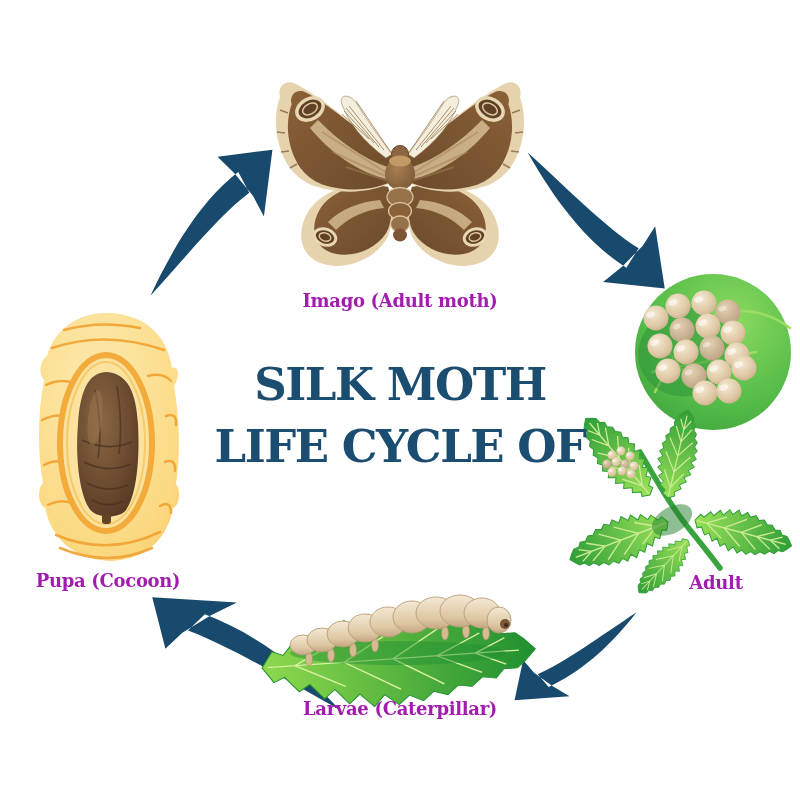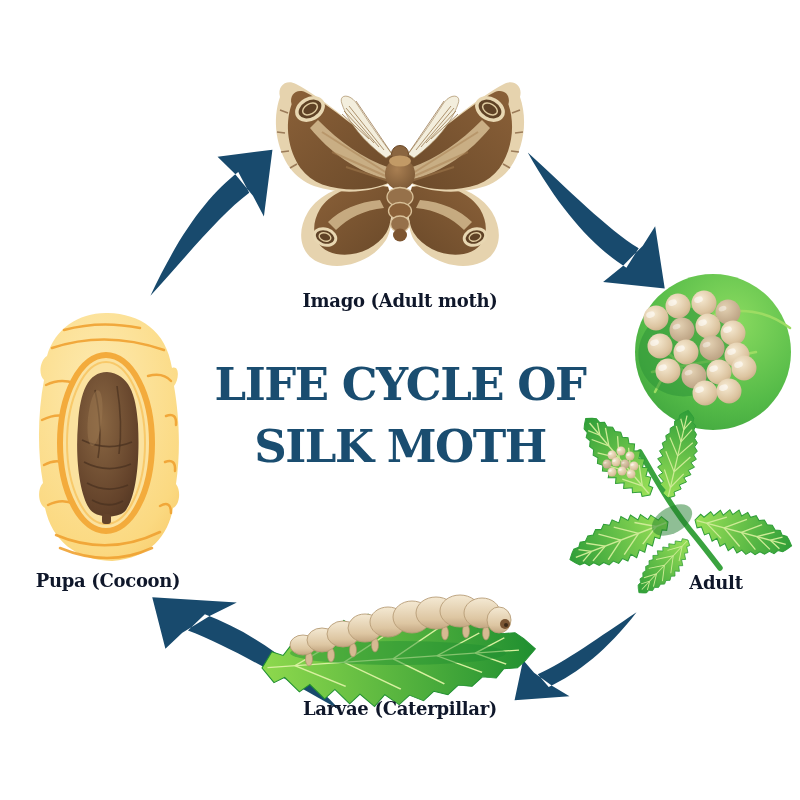--- a/index.html
+++ b/index.html
@@ -2,21 +2,21 @@
 <html><head>
 <meta charset="utf-8">
 <style>
   html,body{margin:0;padding:0;background:#ffffff;}
   .canvas{position:relative;width:800px;height:800px;background:#ffffff;overflow:hidden;
           font-family:"DejaVu Serif","Liberation Serif",serif;}
   .art{position:absolute;left:0;top:0;}
   .title{position:absolute;left:0;top:354px;width:800px;text-align:center;
          font-weight:700;font-size:45px;line-height:62px;letter-spacing:-1.5px;color:#1a4d70;}
   .lbl{position:absolute;transform:translateX(-50%);white-space:nowrap;
-       font-weight:700;font-size:18px;letter-spacing:-0.3px;color:#0f172a;}
+       font-weight:700;font-size:18px;letter-spacing:-0.3px;color:#a21caf;}
 </style>
 </head>
 <body>
 
 <div class="canvas">
 
 <svg class="art" width="800" height="800" viewBox="0 0 800 800">
   <defs>
     <path id="leafShape" d="M0,0 L4,-7 L8,-5 L13,-12 L17,-9 L22,-16 L26,-12 L31,-19 L35,-15 L40,-21 L44,-16 L49,-21 L53,-17 L58,-20 L62,-16 L67,-18 L71,-14 L76,-15 L80,-11 L85,-12 L88,-8 L93,-8 L96,-5 L100,0 L96,5 L93,8 L88,8 L85,12 L80,11 L76,15 L71,14 L67,18 L62,16 L58,20 L53,17 L49,21 L44,16 L40,21 L35,15 L31,19 L26,12 L22,16 L17,9 L13,12 L8,5 L4,7 Z"></path>
     <g id="leafVeins" fill="none">
@@ -237,22 +237,22 @@
       <path d="M107,372 C129,374 136,394 138,424 C140,462 136,496 126,510 C120,519 95,519 89,508 C80,494 75,460 78,424 C80,392 88,372 107,372 Z" fill="url(#gPupa)"></path>
       <path d="M95,390 Q103,428 98,458 M117,386 Q123,424 119,454" stroke="#4a3220" stroke-width="1.6" fill="none" opacity="0.7"></path>
       <path d="M82,440 Q107,452 132,442 M84,462 Q107,474 131,464 M87,483 Q107,494 128,485 M92,500 Q108,509 123,501" stroke="#4a3220" stroke-width="1.8" fill="none" opacity="0.75"></path>
       <ellipse cx="95" cy="418" rx="7" ry="28" fill="#9b7850" opacity="0.5" transform="rotate(6 95 418)"></ellipse>
       <rect x="102" y="514" width="9" height="10" rx="3" fill="#63422a"></rect>
     </g>
   </g>
 </svg>
 
 <div class="title">
+  <div>SILK MOTH</div>
   <div>LIFE CYCLE OF</div>
-  <div>SILK MOTH</div>
 </div>
 
 <div class="lbl" style="left:400px;top:290px;">Imago (Adult moth)</div>
 <div class="lbl" style="left:716px;top:572px;">Adult</div>
 <div class="lbl" style="left:108px;top:570px;">Pupa (Cocoon)</div>
 <div class="lbl" style="left:400px;top:698px;">Larvae (Caterpillar)</div>
 
 </div>
 
 </body></html>

